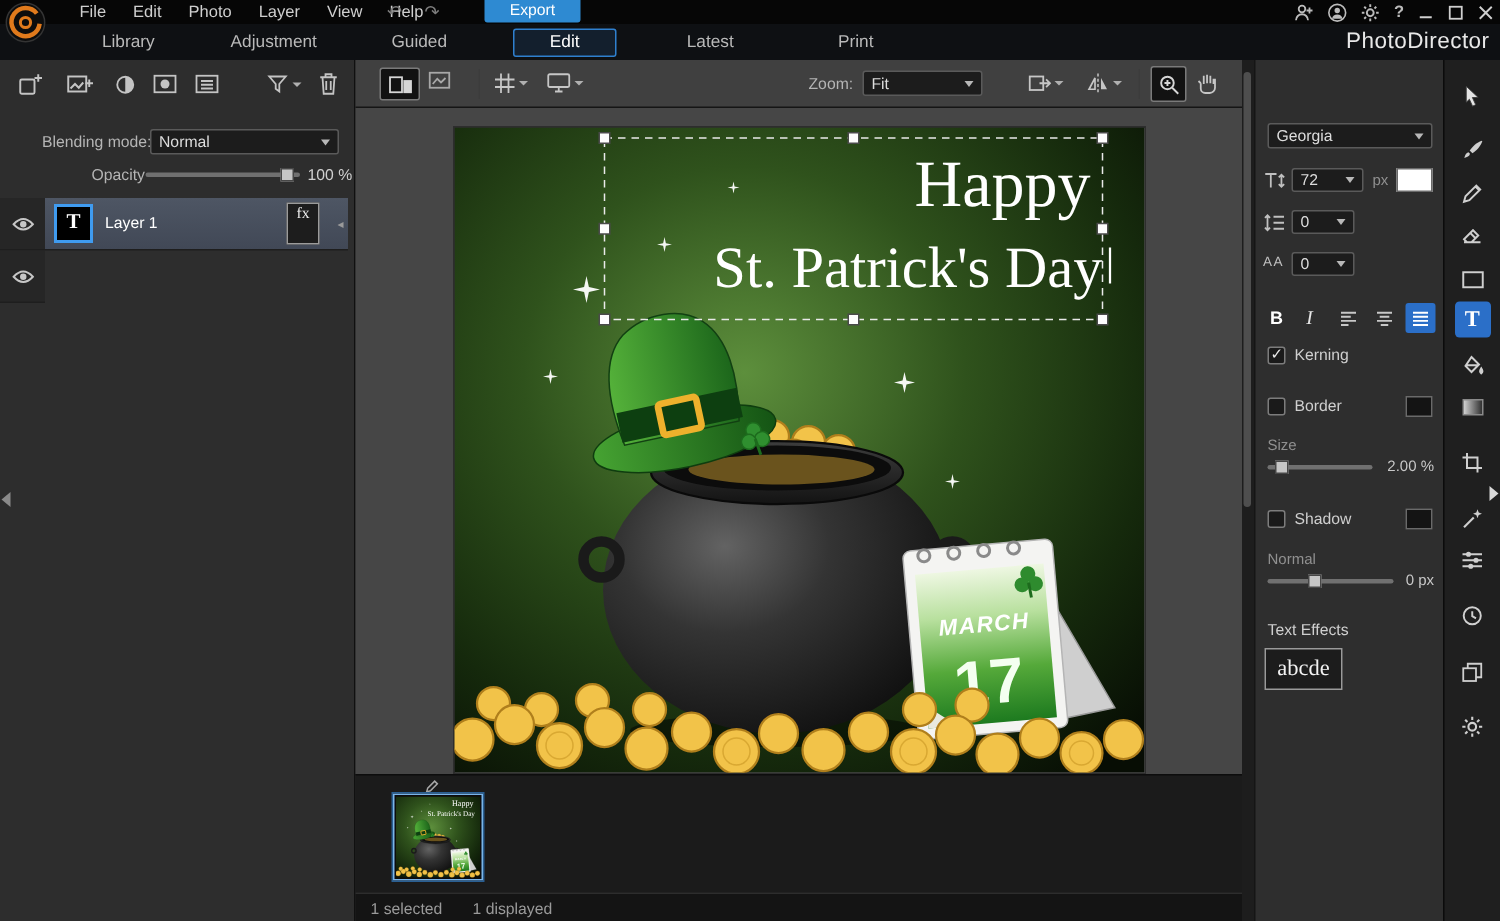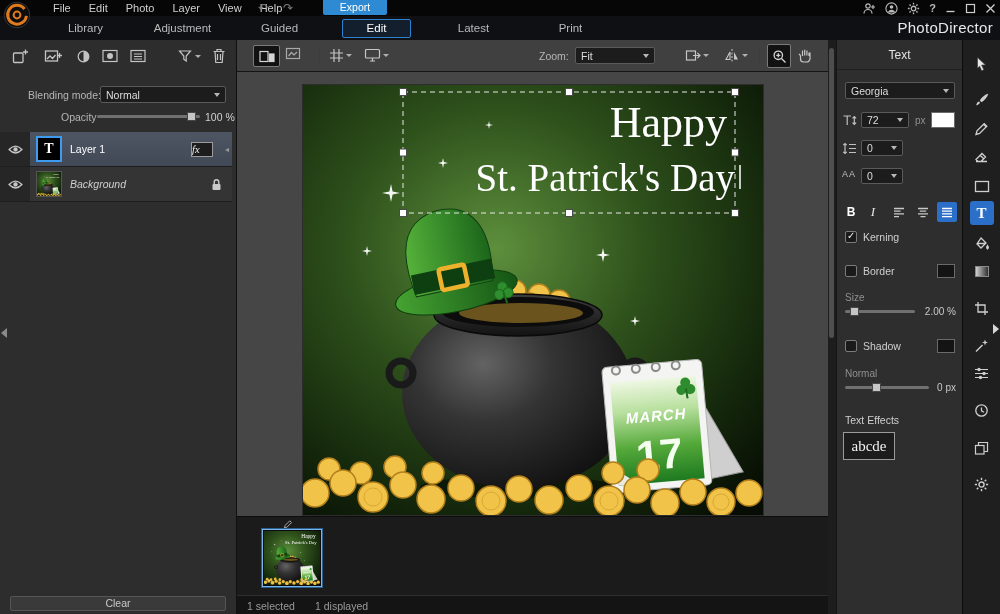--- a/index.html
+++ b/index.html
@@ -38,21 +38,21 @@
 .cb.checked::after{content:"\2713";position:absolute;left:1px;top:-2px;font-size:10px;color:#ececec}
 .lbl{position:absolute;font-size:10.5px;color:#b5b5b5;white-space:nowrap}
 .dim{color:#909090;font-size:10px}
 
 .layer-row{position:absolute;left:0;width:232px;height:35px;display:flex;align-items:center}
 .eye-cell{width:30px;height:35px;background:#262626;border-bottom:1px solid #1e1e1e;display:flex;align-items:center;justify-content:center;flex:none}
 .layer-body{flex:1;height:35px;display:flex;align-items:center;gap:8px;padding-left:6px;border-bottom:1px solid #1e1e1e}
 .row-sel .layer-body{background:linear-gradient(#4e5664,#414856)}
 .row-plain .layer-body{background:#343434}
 .layer-thumb{width:26px;height:26px;flex:none;display:flex;align-items:center;justify-content:center;overflow:hidden}
-.fxbadge{width:22px;height:15px;border:1px solid #9b9b9b;background:#1d1d1d;color:#eee;font-family:"Liberation Serif",serif;font-style:italic;font-size:10.5px;text-align:left;line-height:14px;margin-left:auto;margin-right:4px}
+.fxbadge{width:22px;height:28px;border:1px solid #9b9b9b;background:#1d1d1d;color:#eee;font-family:"Liberation Serif",serif;font-size:10.5px;text-align:center;line-height:14px;margin-left:auto;margin-right:4px}
 .clear-btn{position:absolute;left:10px;right:10px;bottom:3px;height:15px;background:#3a3a3a;border:1px solid #555;border-radius:2px;color:#c9c9c9;font-size:10.5px;text-align:center;line-height:13px}
 
 .ctoolbar{position:absolute;left:0;top:0;right:0;height:32px;background:#404040;border-bottom:1px solid #151515}
 .tbtn{position:absolute;display:flex;align-items:center;gap:2px}
 .boxed{background:#121212;border:1px solid #7a7a7a;border-radius:2px;justify-content:center}
 .vsep{position:absolute;top:6px;width:1px;height:20px;background:#3c3c3c}
 .canvas{position:absolute;left:0;top:32px;right:0;height:444px;background:#464646}
 .artboard{position:absolute;left:66px;top:13px;width:460px;height:430px;box-shadow:0 0 0 1px rgba(0,0,0,.35)}
 .filmstrip{position:absolute;left:0;right:0;top:476px;height:79px;background:#1b1b1b;border-top:1px solid #0d0d0d}
 .thumb-box{position:absolute;left:25px;top:12px;width:60px;height:58px;background:#0c0c0c;border:1px solid #7ab4e8;outline:1px solid #2a5f92;display:flex;align-items:center;justify-content:center}
@@ -341,37 +341,22 @@
         <span style="color:#9a9a9a;font-size:8px;margin-right:3px">◂</span>
       </div>
     </div>
     <div class="layer-row row-plain" style="top:127px">
       <div class="eye-cell">
         <svg class="ic" width="15" height="11" viewBox="0 0 14 10">
           <path d="M1,5 Q7,-1.5 13,5 Q7,11.5 1,5 Z" fill="none" stroke="#c6c6c6" stroke-width="1.2"></path>
           <circle cx="7" cy="5" r="2" fill="#c6c6c6"></circle>
         </svg>
       </div>
-      <div class="layer-body">
-        <div class="layer-thumb" style="border:1px solid #555">
-          <svg width="26" height="24" viewBox="0 0 460 430" preserveAspectRatio="none">
-              <use href="#art-scene"></use>
-            </svg>
-        </div>
-        <span style="color:#cfcfcf;font-size:10.5px;font-style:italic">Background</span>
-        <span style="margin-left:auto;margin-right:10px">
-          <svg class="ic" width="11" height="13" viewBox="0 0 11 13">
-            <path d="M3.2,6 V4 a2.3,2.3 0 0 1 4.6,0 V6" fill="none" stroke="#c9c9c9" stroke-width="1.4"></path>
-            <rect x="1.5" y="6" width="8" height="6" rx="1" fill="#c9c9c9"></rect>
-          </svg>
-        </span>
-      </div>
-    </div>
-
-    <div class="clear-btn">Clear</div>
+    </div>
+
   </div>
 
   <div class="center">
     <div class="ctoolbar">
       <div class="tbtn boxed" style="left:16px;top:5px;width:27px;height:22px">
         <svg class="ic" width="16" height="13" viewBox="0 0 16 13" fill="none" stroke="#d6d6d6" stroke-width="1.2">
           <rect x="1" y="1.5" width="8" height="10"></rect>
             <rect x="10.5" y="4" width="4.5" height="7.5" fill="#d6d6d6"></rect>
         </svg>
       </div>
@@ -468,23 +453,20 @@
       <span class="status-txt" style="left:10px">1 selected</span>
       <span class="status-txt" style="left:78px">1 displayed</span>
     </div>
   </div>
 
   <div class="scrollstrip">
     <div class="scrollthumb"></div>
   </div>
 
   <div class="right-panel">
-    <div class="rp-header">
-        <span>Text</span>
-      </div>
 
     <div class="dd" style="left:8px;top:42px;width:110px">
       <span>Georgia</span>
       <span class="caret"></span>
     </div>
 
     <span class="abs" style="left:5px;top:74px">
       <svg class="ic" width="15" height="13" viewBox="0 0 15 13" fill="none" stroke="#c0c0c0" stroke-width="1.2">
         <path d="M1.5,2 H9 M5.2,2 V11"></path>
         <path d="M12.3,2.5 v8 M10.5,4.3 l1.8,-1.8 1.8,1.8 M10.5,8.7 l1.8,1.8 1.8,-1.8"></path>

